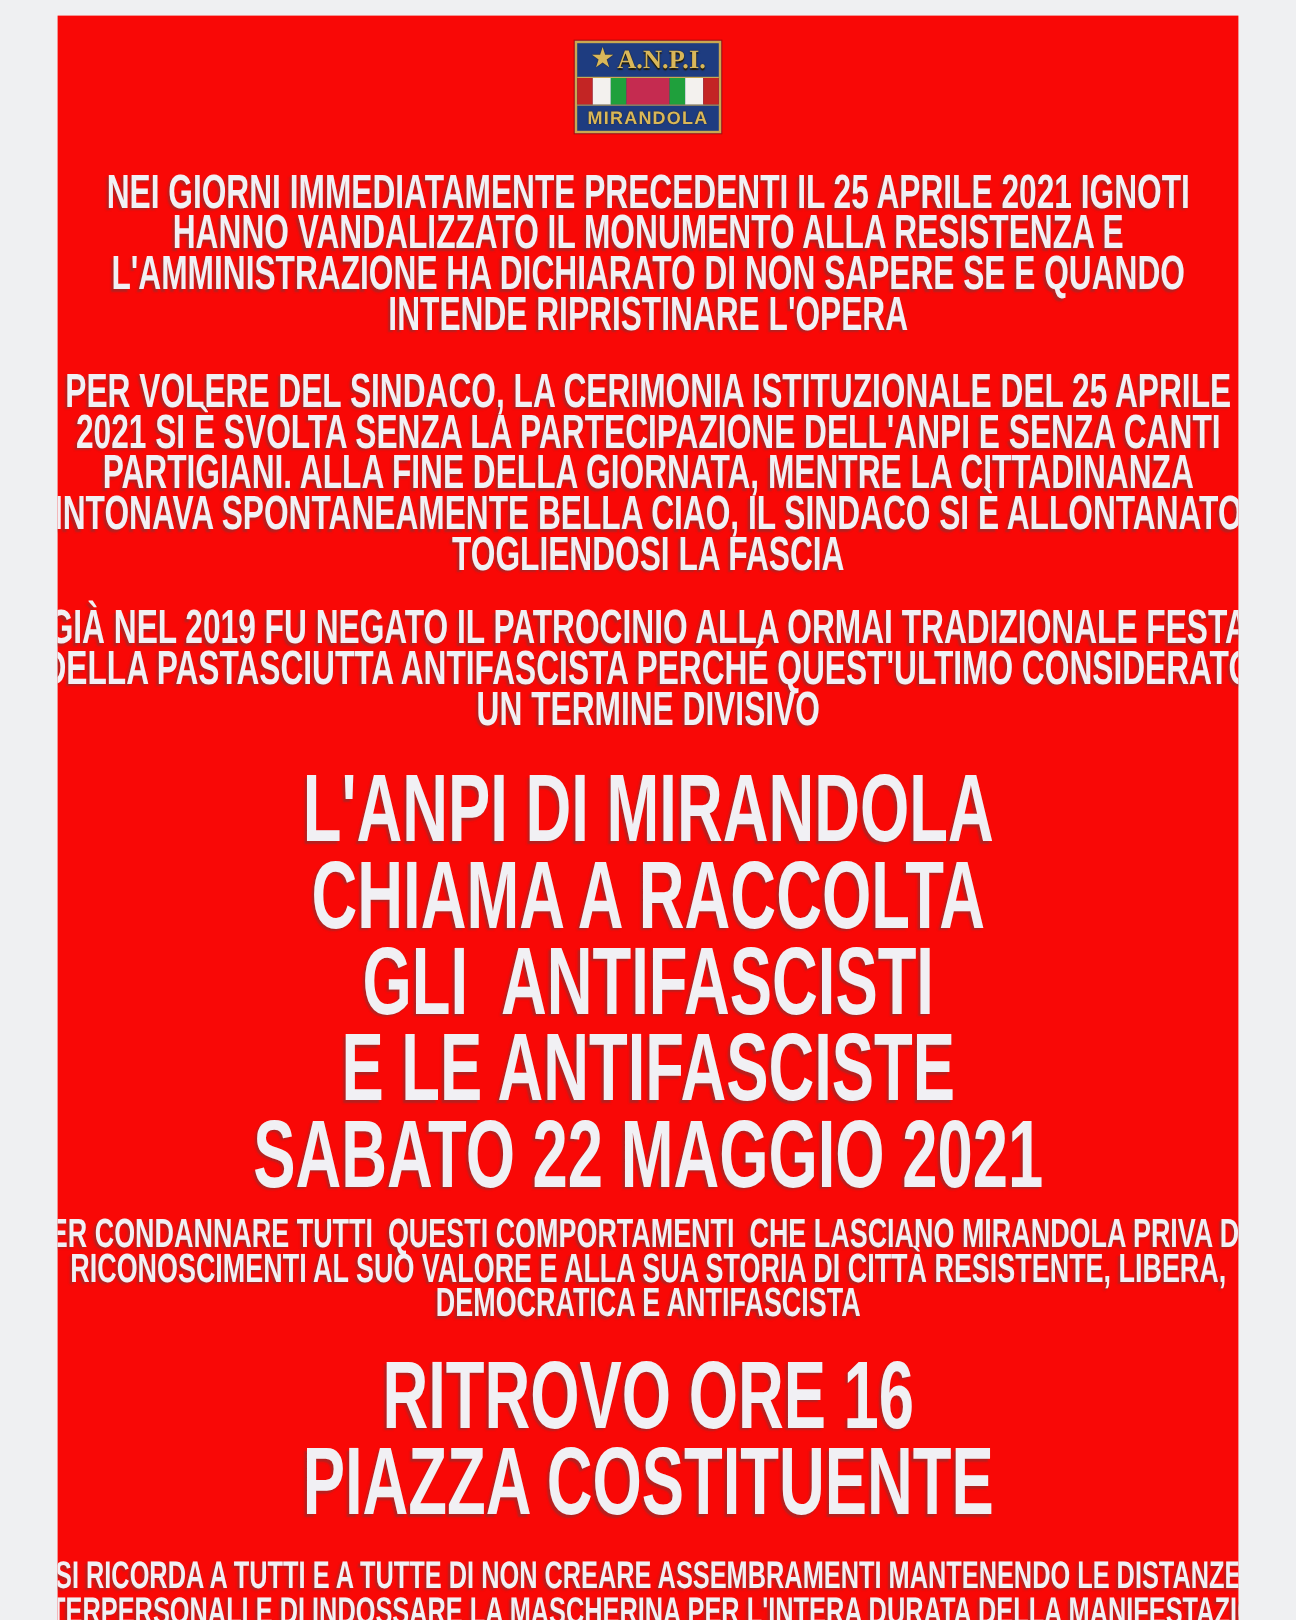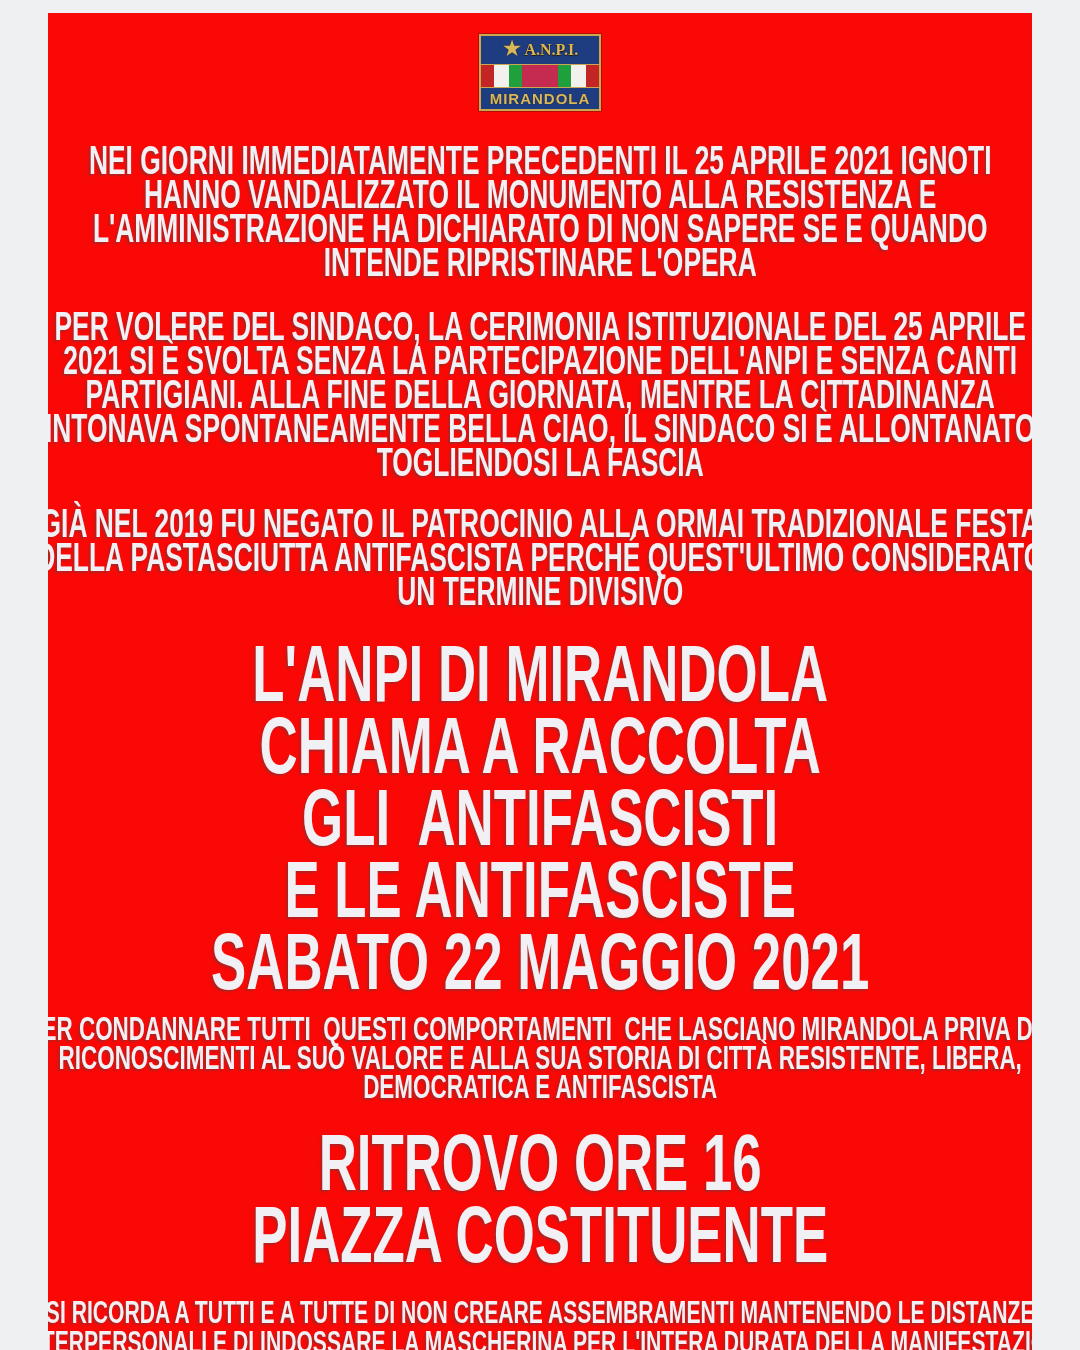--- a/index.html
+++ b/index.html
@@ -45,21 +45,21 @@
   .logo-star {
     color: #d9b75a;
     font-size: 23px;
     line-height: 1;
     margin-top: -3px;
     text-shadow: 0 0 1px #241c00;
   }
   .logo-org {
     font-family: "Liberation Serif", serif;
     font-weight: 700;
-    font-size: 16px;
+    font-size: 22px;
     color: #d9b75a;
     text-shadow: 0 0 1px #241c00, 0 1px 1px #241c00;
   }
   .logo-band {
     height: 24px;
     display: flex;
     border-top: 1px solid #c9a851;
     border-bottom: 1px solid #c9a851;
   }
   .seg-red    { width: 13px; background: #c32524; }

